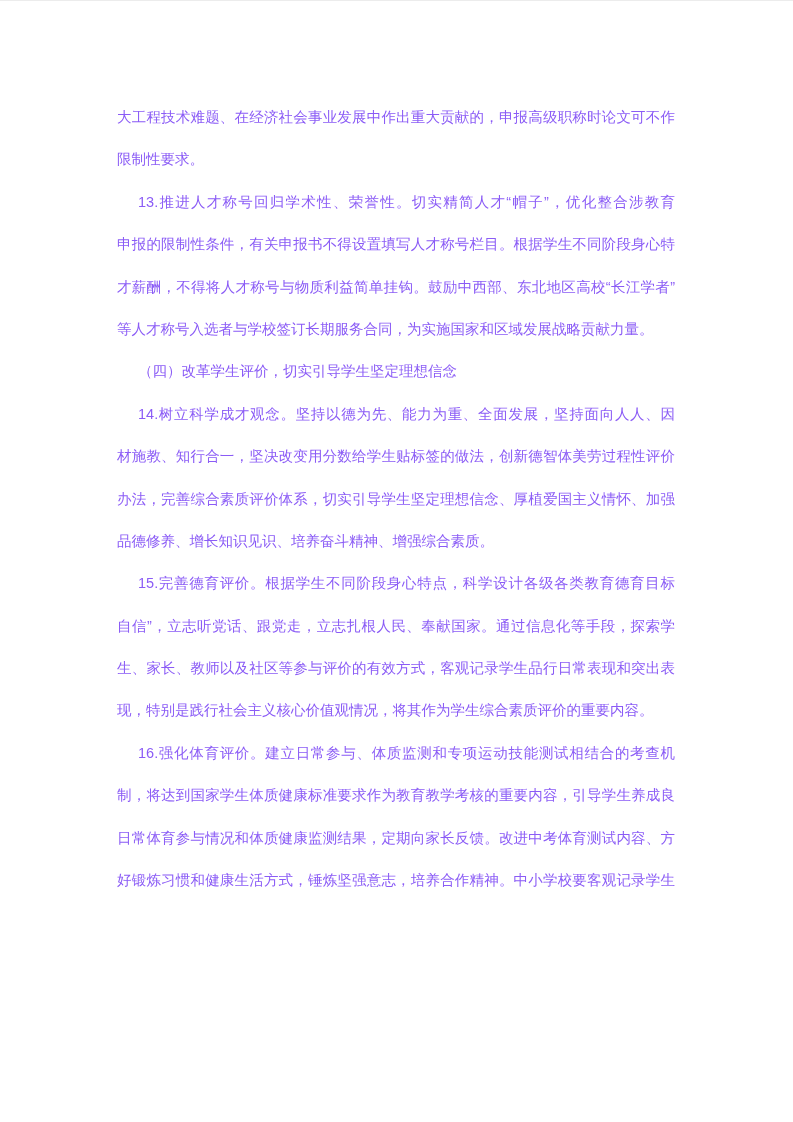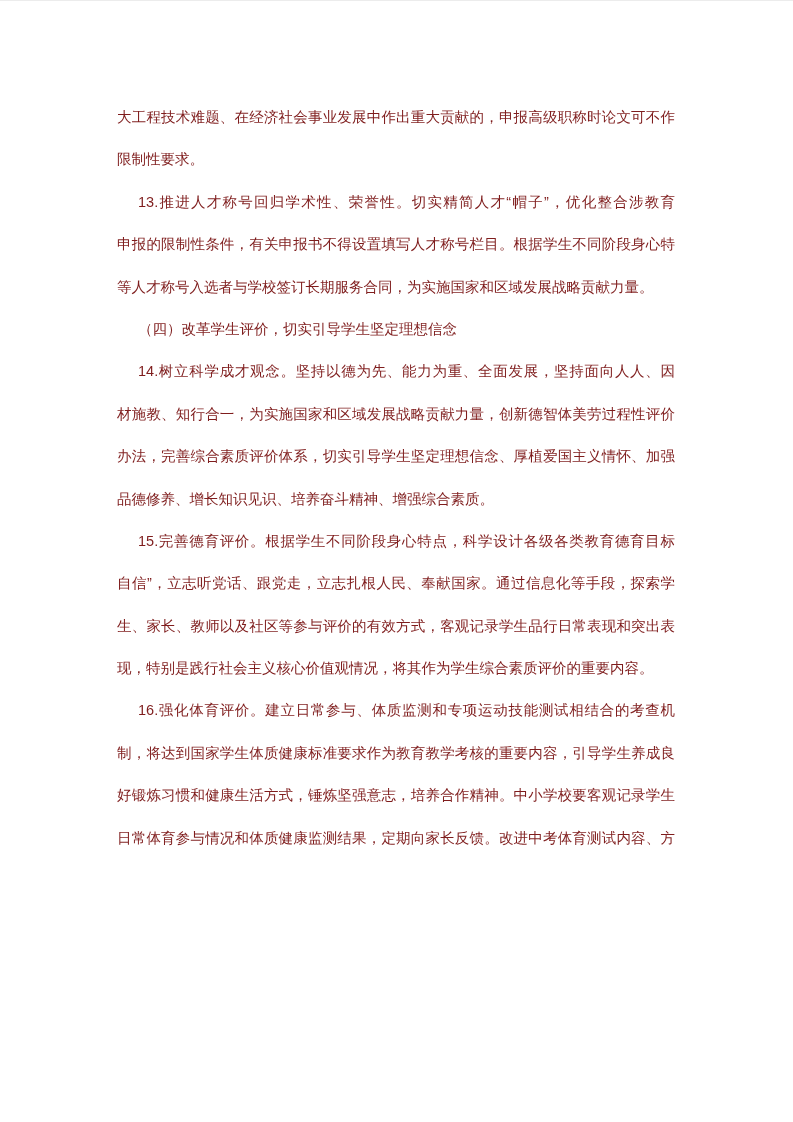--- a/index.html
+++ b/index.html
@@ -12,21 +12,21 @@
     font-family:"Liberation Sans","DejaVu Sans",sans-serif;
   }
   .top-edge{
     position:absolute;top:0;left:0;width:793px;height:1px;background:#ececec;
   }
   .content{
     position:absolute;
     left:117px;
     top:96px;
     width:558px;
-    color:#7f1d1d;
+    color:#8b5cf6;
     font-size:14.5px;
     font-weight:400;
   }
   .para{margin:0;padding:0;}
   .line{
     height:42.4px;
     line-height:42.4px;
     overflow:hidden;
     text-align:justify;
     text-justify:inter-character;
@@ -47,42 +47,43 @@
   <div class="content">
 
     <div class="para">
       <div class="line fill">大工程技术难题、在经济社会事业发展中作出重大贡献的，申报高级职称时论文可不作</div>
       <div class="line">限制性要求。</div>
     </div>
 
     <div class="para">
       <div class="line fill first-indent">13.推进人才称号回归学术性、荣誉性。切实精简人才“帽子”，优化整合涉教育</div>
       <div class="line fill">申报的限制性条件，有关申报书不得设置填写人才称号栏目。根据学生不同阶段身心特点</div>
+      <div class="line fill">才薪酬，不得将人才称号与物质利益简单挂钩。鼓励中西部、东北地区高校“长江学者”</div>
       <div class="line">等人才称号入选者与学校签订长期服务合同，为实施国家和区域发展战略贡献力量。</div>
     </div>
 
     <div class="para">
       <div class="line first-indent">（四）改革学生评价，切实引导学生坚定理想信念</div>
     </div>
 
     <div class="para">
       <div class="line fill first-indent">14.树立科学成才观念。坚持以德为先、能力为重、全面发展，坚持面向人人、因</div>
-      <div class="line fill">材施教、知行合一，为实施国家和区域发展战略贡献力量，创新德智体美劳过程性评价</div>
+      <div class="line fill">材施教、知行合一，坚决改变用分数给学生贴标签的做法，创新德智体美劳过程性评价</div>
       <div class="line fill">办法，完善综合素质评价体系，切实引导学生坚定理想信念、厚植爱国主义情怀、加强</div>
       <div class="line">品德修养、增长知识见识、培养奋斗精神、增强综合素质。</div>
     </div>
 
     <div class="para">
       <div class="line fill first-indent">15.完善德育评价。根据学生不同阶段身心特点，科学设计各级各类教育德育目标</div>
       <div class="line fill">自信”，立志听党话、跟党走，立志扎根人民、奉献国家。通过信息化等手段，探索学</div>
       <div class="line fill">生、家长、教师以及社区等参与评价的有效方式，客观记录学生品行日常表现和突出表</div>
       <div class="line">现，特别是践行社会主义核心价值观情况，将其作为学生综合素质评价的重要内容。</div>
     </div>
 
     <div class="para">
       <div class="line fill first-indent">16.强化体育评价。建立日常参与、体质监测和专项运动技能测试相结合的考查机</div>
       <div class="line fill">制，将达到国家学生体质健康标准要求作为教育教学考核的重要内容，引导学生养成良</div>
+      <div class="line fill">日常体育参与情况和体质健康监测结果，定期向家长反馈。改进中考体育测试内容、方</div>
       <div class="line fill">好锻炼习惯和健康生活方式，锤炼坚强意志，培养合作精神。中小学校要客观记录学生</div>
-      <div class="line fill">日常体育参与情况和体质健康监测结果，定期向家长反馈。改进中考体育测试内容、方</div>
     </div>
 
   </div>
 </div>
 
 </body></html>

